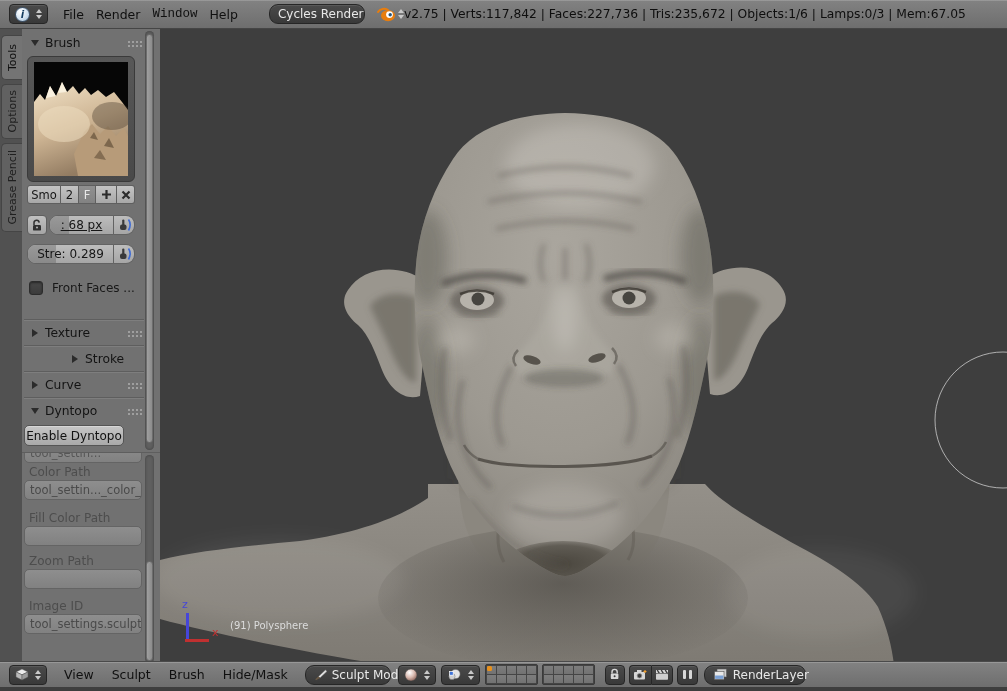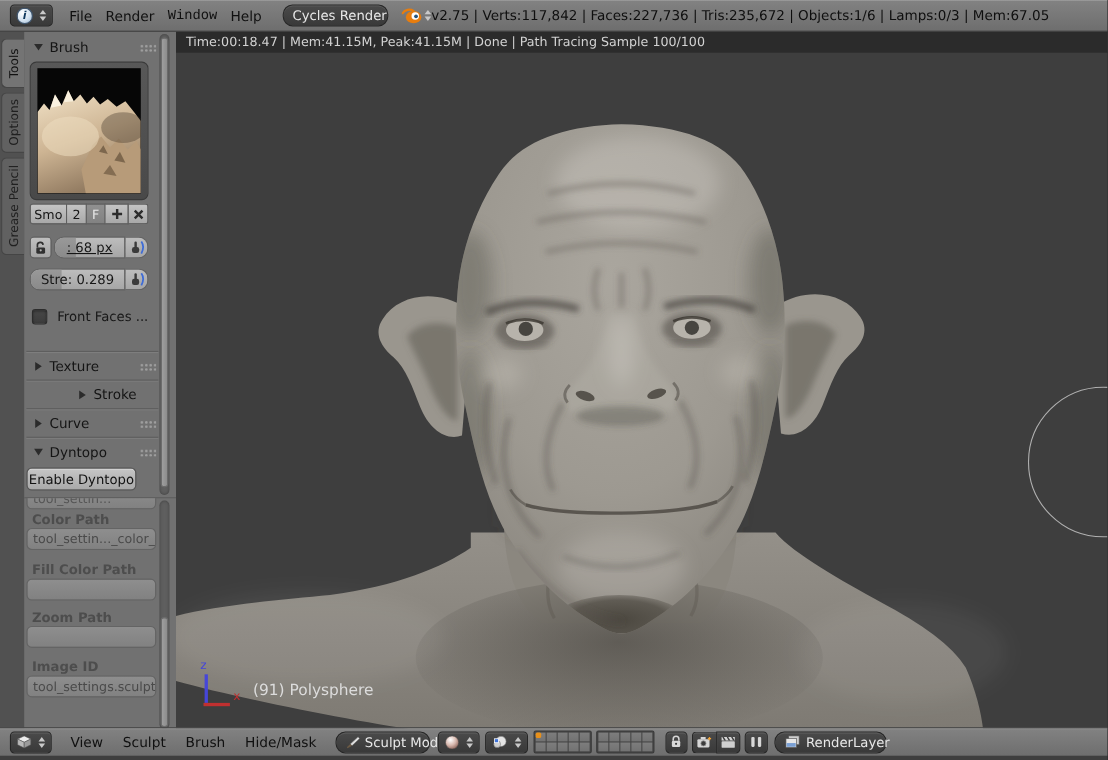--- a/index.html
+++ b/index.html
@@ -81,69 +81,68 @@
   .slider span{position:relative;white-space:nowrap;}
   .rl{border-radius:9px 0 0 9px;}
   .pressure{position:absolute;width:21px;height:20px;border:1px solid #636363;border-left:none;border-radius:0 9px 9px 0;
       background:linear-gradient(#bdbdbd,#a6a6a6);display:flex;align-items:center;justify-content:center;}
   .chk{width:14px;height:14px;border-radius:3px;background:linear-gradient(#474747,#3c3c3c);
       border:1px solid #2c2c2c;box-shadow:inset 0 1px 2px rgba(0,0,0,.45);}
   .chkrow{position:absolute;display:flex;align-items:center;gap:9px;color:#181818;font-size:12px;}
   .bigbtn{position:absolute;left:2px;width:100px;height:21px;border:1px solid #555;border-radius:5px;
       background:linear-gradient(#c6c6c6,#a9a9a9);color:#121212;font-size:12px;
       display:flex;align-items:center;justify-content:center;box-shadow:inset 0 1px 0 rgba(255,255,255,.3);}
-  .plabel{position:absolute;left:7px;color:#4d4d4d;font-size:12px;white-space:nowrap;font-weight:bold;}
+  .plabel{position:absolute;left:7px;color:#4d4d4d;font-size:12px;white-space:nowrap;}
   .pfield{position:absolute;left:2px;width:118px;height:20px;border-radius:5px;border:1px solid #646464;
       background:linear-gradient(#8e8e8e,#818181);color:#4a4a4a;font-size:11.5px;display:flex;align-items:center;
       padding:0 5px;overflow:hidden;white-space:nowrap;}
   .sbtrack{position:absolute;width:9px;border-radius:5px;background:#5f5f5f;box-shadow:inset 0 0 3px rgba(0,0,0,.35);}
   .sbthumb{position:absolute;left:1px;right:1px;border-radius:4px;background:linear-gradient(90deg,#9f9f9f,#8c8c8c);border:1px solid #6d6d6d;}
   
   .viewport{position:absolute;left:160px;top:48px;right:0;bottom:26px;background:var(--viewport-bg);overflow:hidden;}
   .vpsvg{position:absolute;left:0;top:0;}
   .axis-line-z{position:absolute;left:26px;top:565px;width:3px;height:26px;background:var(--axis-z);}
   .axis-line-x{position:absolute;left:25px;top:591px;width:24px;height:3px;background:var(--axis-x);}
   .axz{position:absolute;left:22px;top:550px;color:var(--axis-z);font-size:11px;}
   .axx{position:absolute;left:52px;top:578px;color:var(--axis-x);font-size:11px;}
-  .objinfo{position:absolute;left:70px;top:572px;color:#dcdcdc;font-size:14px;}
+  .objinfo{position:absolute;left:70px;top:572px;color:#dcdcdc;font-size:10px;}
 </style>
 </head>
 <body>
 
 <div class="app">
 
   <div class="hdr top">
     <div class="dd sq" style="margin-left:9px;">
       <span class="infoicon">i</span>
       <span class="arrows">
           <i class="up"></i>
           <i class="dn"></i>
         </span>
     </div>
     <div class="menu" style="margin-left:10px;">File</div>
     <div class="menu" style="margin-left:2px;">Render</div>
     <div class="menu" style="margin-left:2px;font-family:Liberation Mono, monospace;">Window</div>
     <div class="menu" style="margin-left:2px;">Help</div>
-    <div class="dd" style="margin-left:14px;width:96px;gap:28px;">
+    <div class="dd" style="margin-left:26px;width:96px;gap:28px;">
       <span class="lbl">Cycles Render</span>
       <span class="arrows">
           <i class="up"></i>
           <i class="dn"></i>
         </span>
     </div>
     <svg width="19" height="15" viewBox="0 0 19 15" style="margin-left:12px;flex:none;">
       <path d="M1,5 C3,1.5 8,1 11,3" fill="none" stroke="#e87d0d" stroke-width="2" stroke-linecap="round"></path>
       <ellipse cx="11" cy="8.6" rx="7" ry="5.6" fill="#e87d0d"></ellipse>
       <circle cx="12.5" cy="7.6" r="3.4" fill="#ffffff"></circle>
       <circle cx="13.2" cy="7.8" r="1.7" fill="#25557e"></circle>
     </svg>
     <div class="stats">v2.75 | Verts:117,842 | Faces:227,736 | Tris:235,672 | Objects:1/6 | Lamps:0/3 | Mem:67.05</div>
   </div>
 
-  <div class="statusbar">Time:00:18.47 | Mem:41.15M, Peak:41.15M | Done | Path Tracing Sample 100/100</div>
 
   <div class="sidebar">
     <div class="tabstrip">
       <div class="tab active" style="top:6px;height:45px;">
           <span>Tools</span>
         </div>
       <div class="tab" style="top:55px;height:55px;">
           <span>Options</span>
         </div>
       <div class="tab" style="top:114px;height:89px;">

